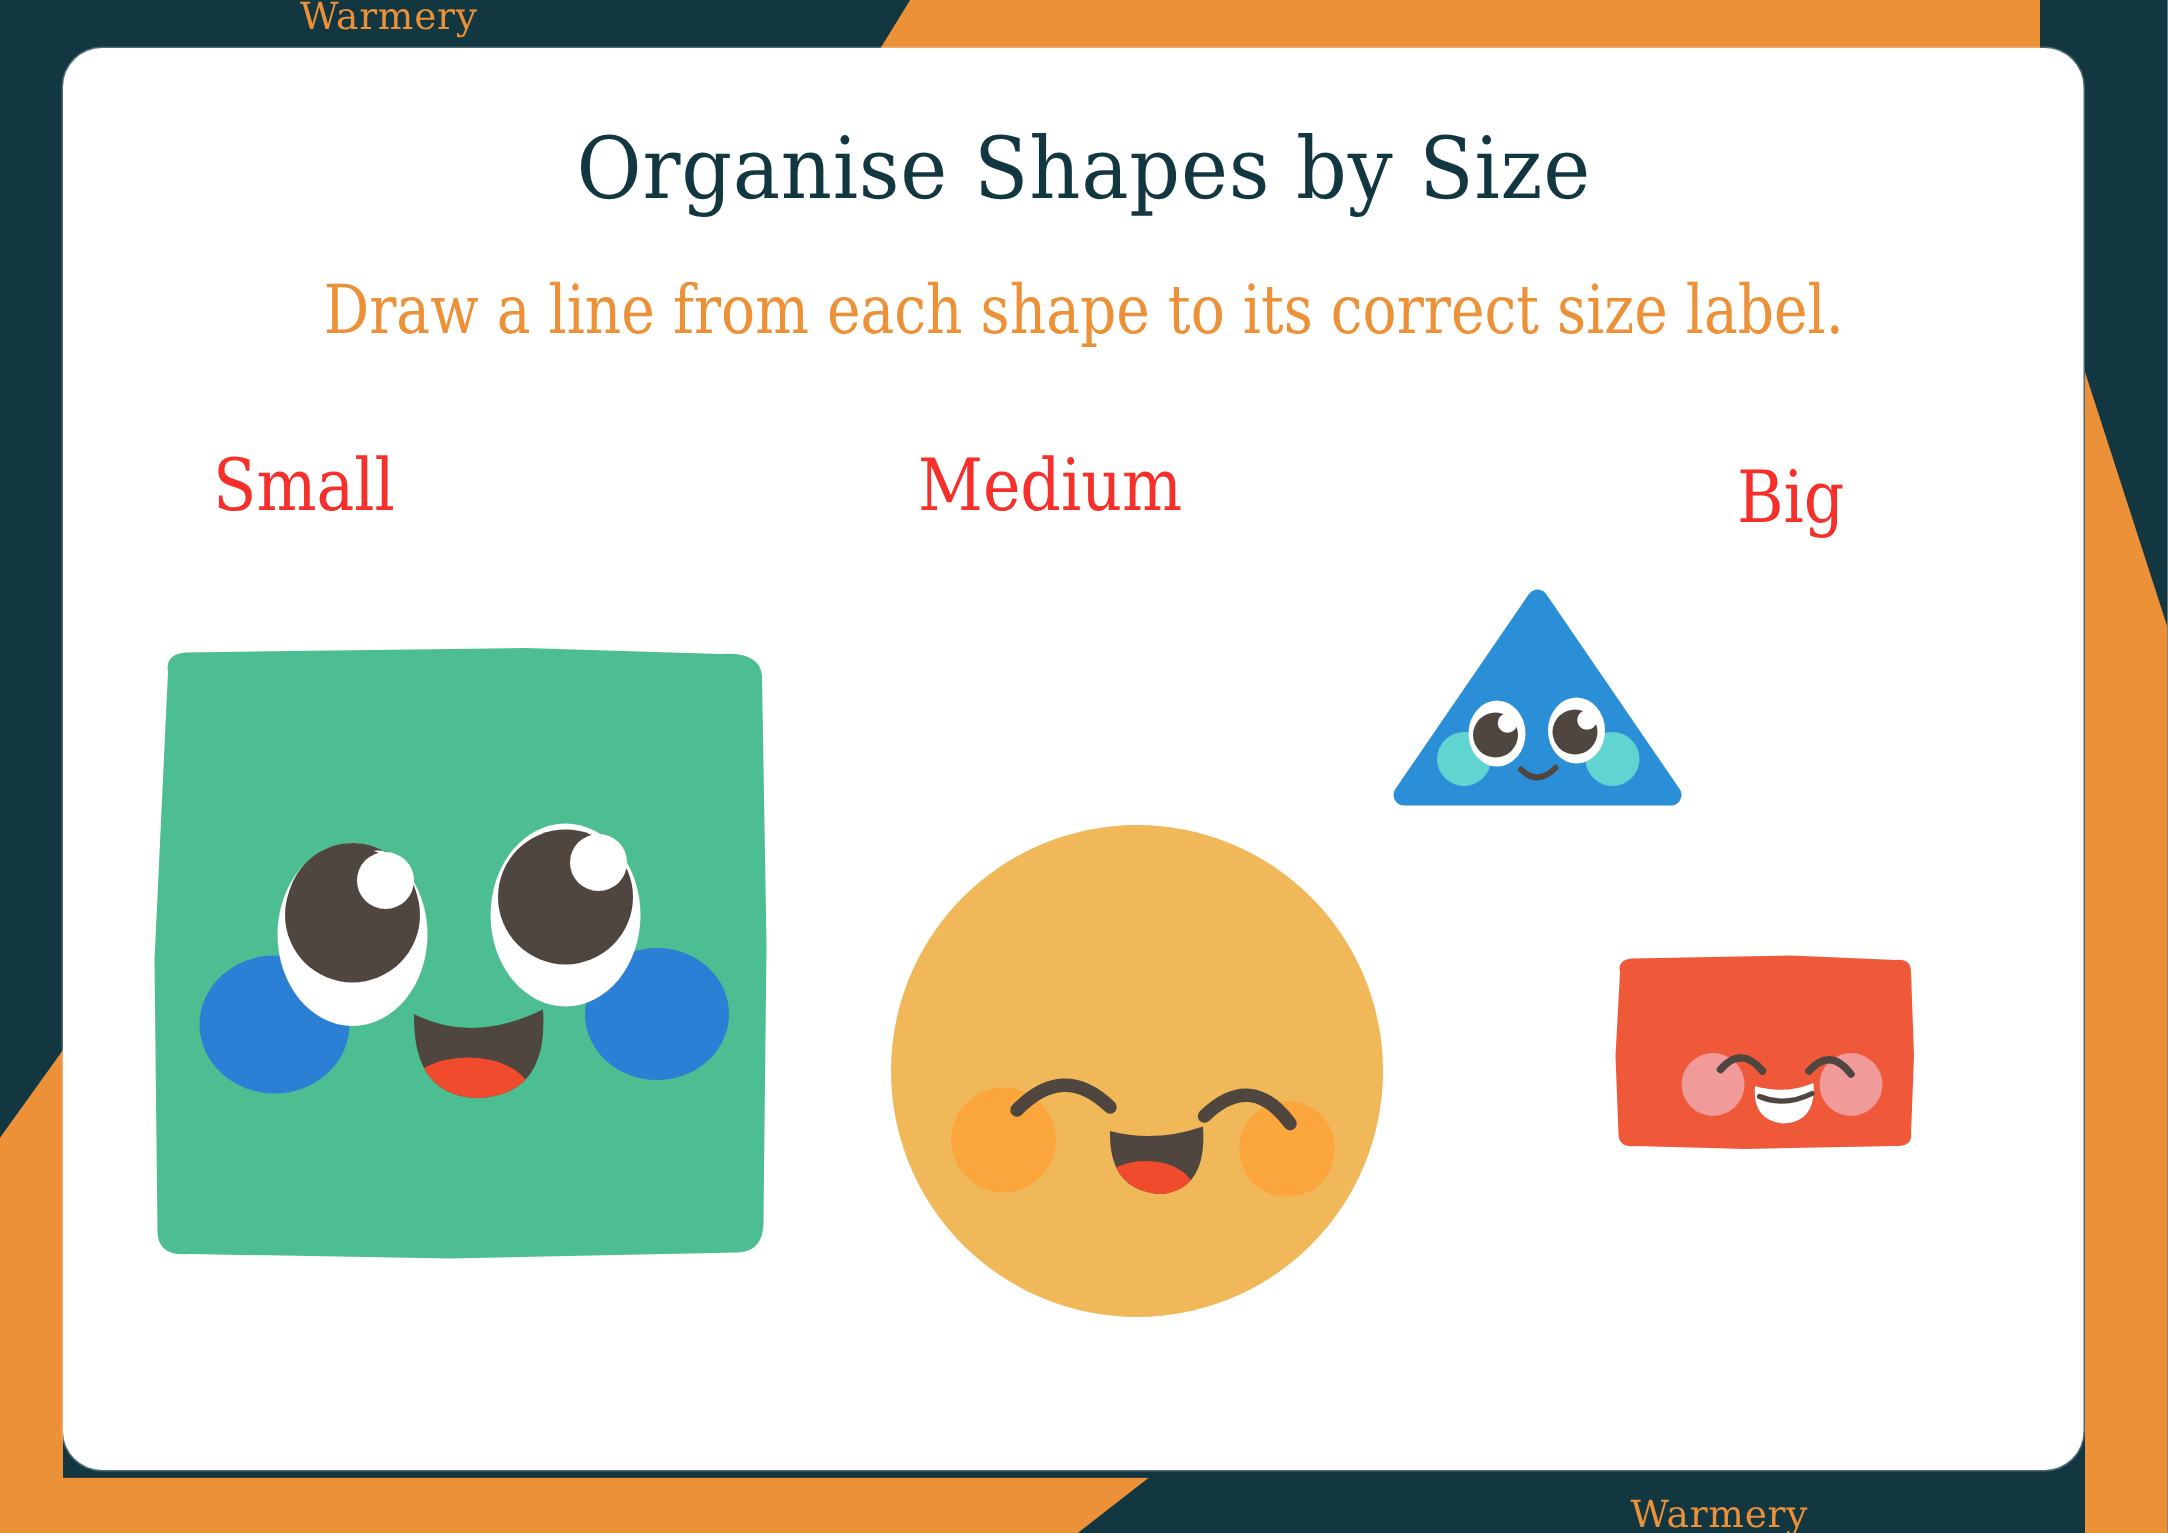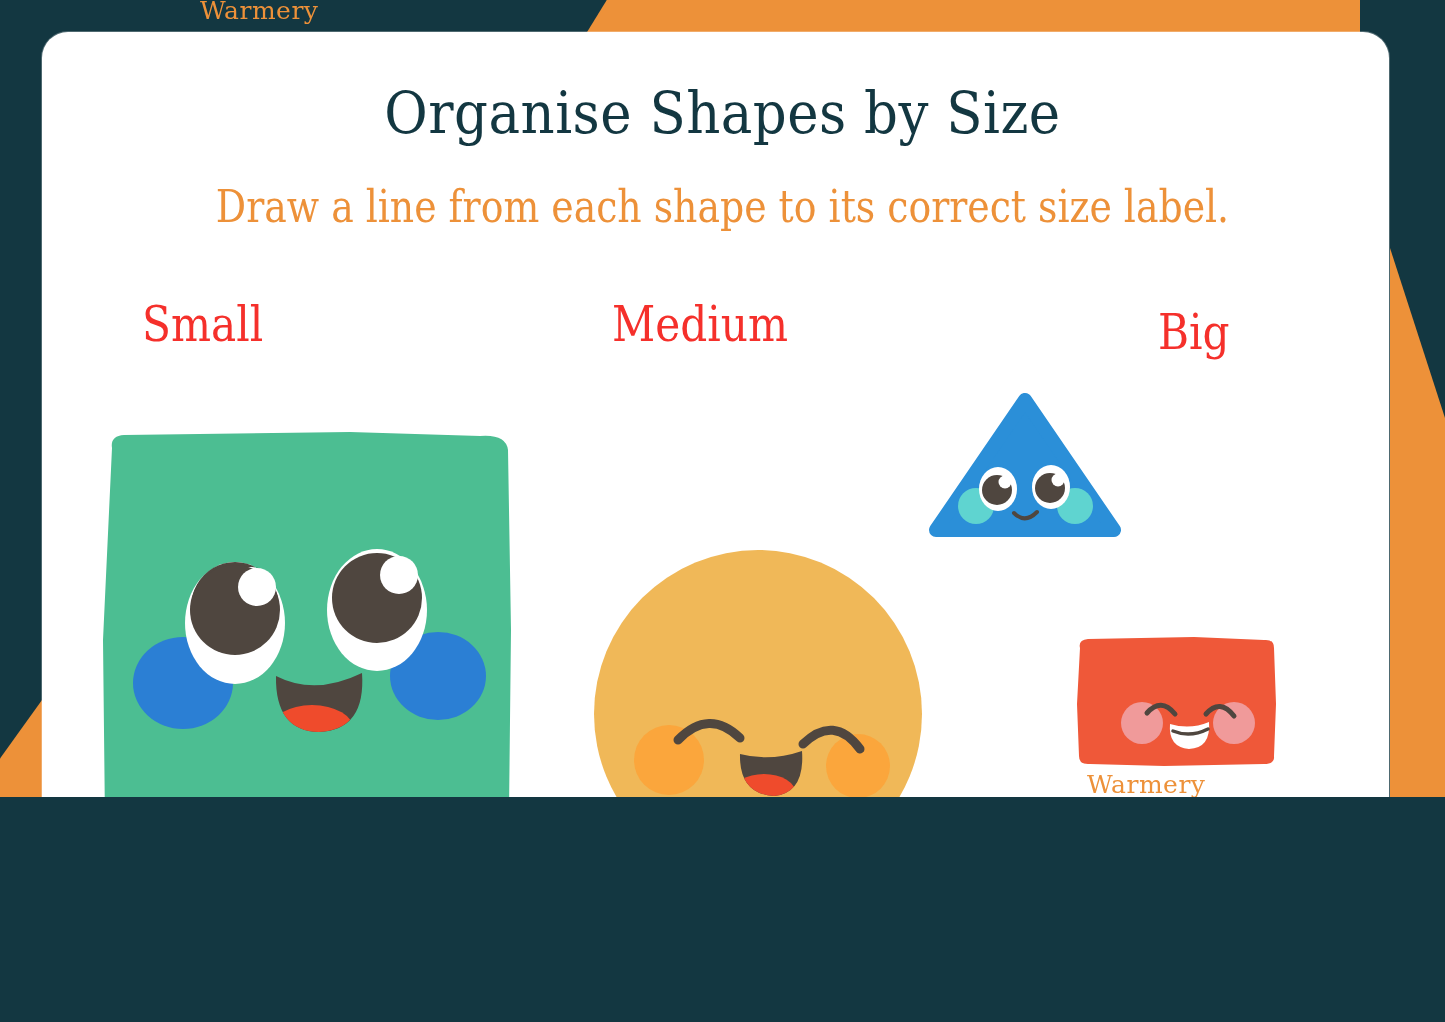--- a/index.html
+++ b/index.html
@@ -9,21 +9,21 @@
   body {
     width: 1445px;
     height: 1022px;
     font-family: "DejaVu Serif", serif;
     overflow: hidden;
     background: #133741;
   }
   #worksheet {
     position: relative;
     width: 1445px;
-    height: 797px;
+    height: 1022px;
     background: #133741;
     overflow: hidden;
   }
   .deco {
     position: absolute;
   }
   
   #orange-top {
     top: -2px;
     left: 560px;

